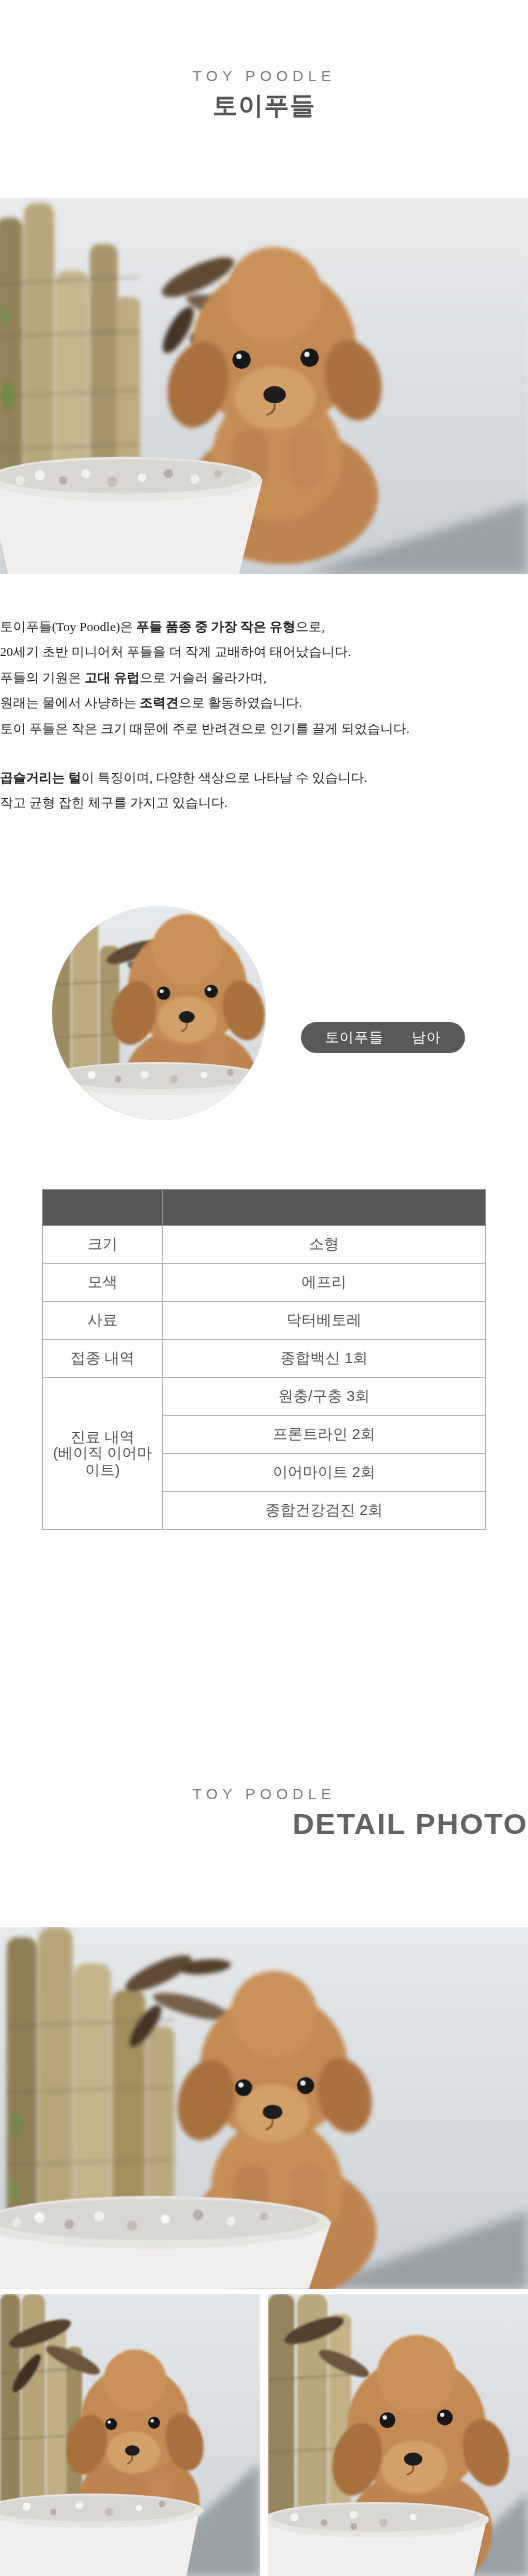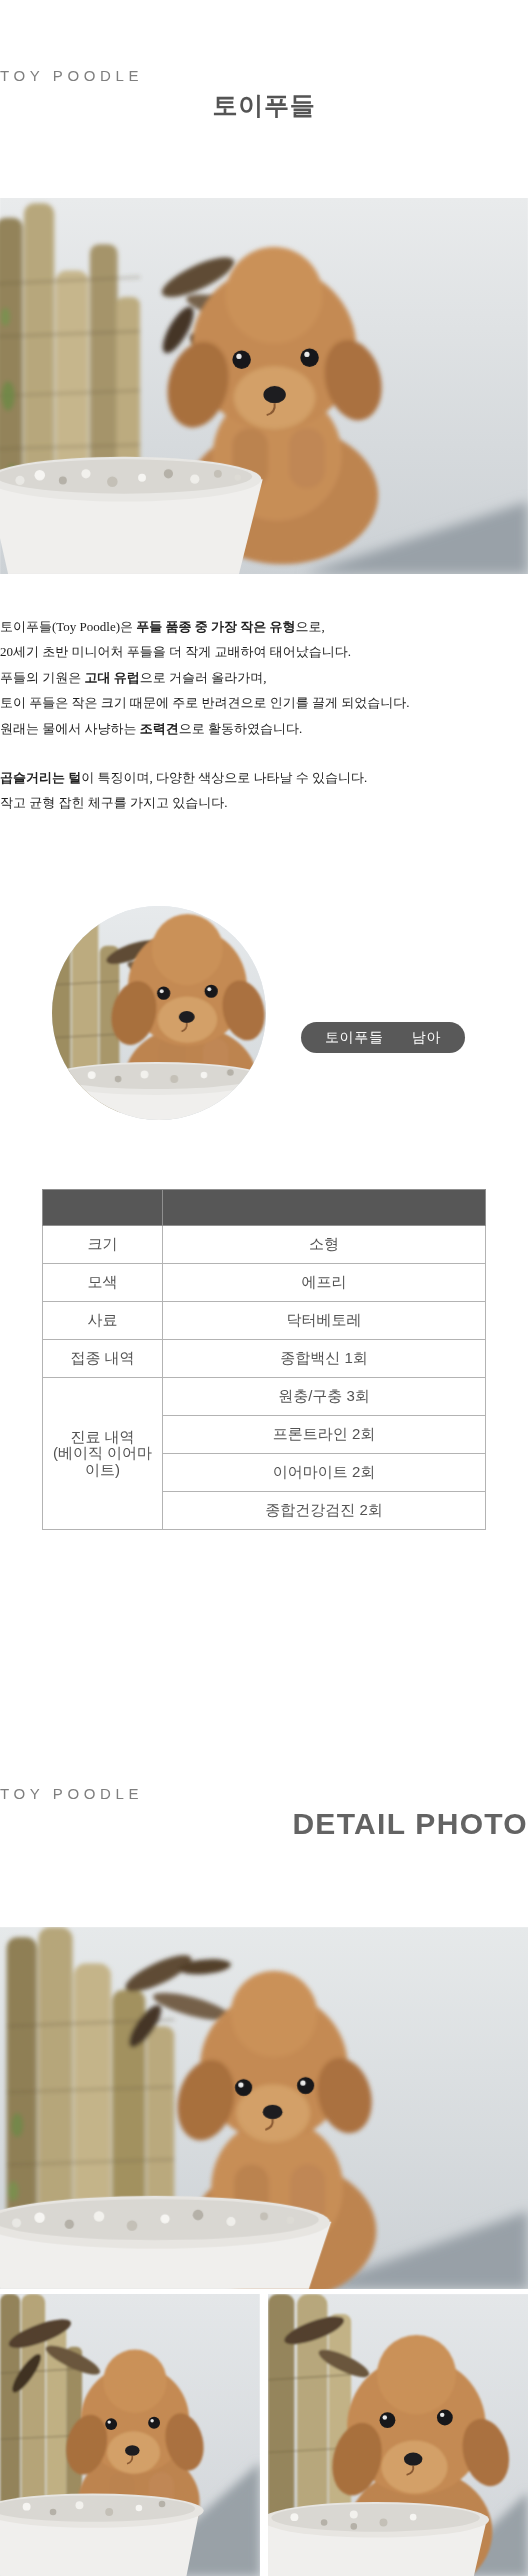--- a/index.html
+++ b/index.html
@@ -1,19 +1,19 @@
 <!DOCTYPE html>
 <html style="font-size:10.6px"><head>
 <meta charset="utf-8">
 <style>
   html,body{margin:0;padding:0;background:#ffffff;}
   #page{position:relative;width:528px;height:2576px;margin:0 auto;background:#ffffff;overflow:hidden;
         font-family:"Liberation Sans","DejaVu Sans",sans-serif;}
 
-  .eyebrow{position:absolute;width:100%;text-align:left;font-weight:300;font-size:15px;
+  .eyebrow{position:absolute;width:100%;text-align:center;font-weight:300;font-size:15px;
            letter-spacing:4.6px;color:#7e7e7e;}
   .eyebrow-top{top:67px;}
   .main-title{position:absolute;top:89px;width:100%;text-align:center;font-weight:800;
               font-size:25px;letter-spacing:0.7px;color:#545454;}
   .eyebrow-detail{top:1785px;}
   .detail-title{position:absolute;top:1807px;width:100%;text-align:right;font-weight:800;
                 font-size:30px;letter-spacing:1.3px;color:#636363;}
 
   .photo{position:absolute;display:block;line-height:0;}
   .photo svg{display:block;}
@@ -125,22 +125,22 @@
             <circle cx="360" cy="424" r="5" fill="#dddbd5"></circle>
         </g>
       </g>
     </svg>
   </div>
 
   <div class="intro intro-1">
       <div class="intro-line"><span>토이푸들(Toy Poodle)은 </span><span class="b">푸들 품종 중 가장 작은 유형</span><span>으로,</span></div>
       <div class="intro-line"><span>20세기 초반 미니어처 푸들을 더 작게 교배하여 태어났습니다.</span></div>
       <div class="intro-line"><span>푸들의 기원은 </span><span class="b">고대 유럽</span><span>으로 거슬러 올라가며,</span></div>
+      <div class="intro-line"><span>원래는 물에서 사냥하는 </span><span class="b">조력견</span><span>으로 활동하였습니다.</span></div>
       <div class="intro-line"><span>토이 푸들은 작은 크기 때문에 주로 반려견으로 인기를 끌게 되었습니다.</span></div>
-      <div class="intro-line"><span>원래는 물에서 사냥하는 </span><span class="b">조력견</span><span>으로 활동하였습니다.</span></div>
     </div>
   <div class="intro intro-2">
       <div class="intro-line"><span class="b">곱슬거리는 털</span><span>이 특징이며, 다양한 색상으로 나타날 수 있습니다.</span></div>
       <div class="intro-line"><span>작고 균형 잡힌 체구를 가지고 있습니다.</span></div>
     </div>
 
   <div class="circle-photo">
     <svg width="214" height="214" viewBox="0 0 324 324" xmlns="http://www.w3.org/2000/svg">
       <defs>
         <linearGradient id="bgB" x1="0" y1="0" x2="0" y2="1">

